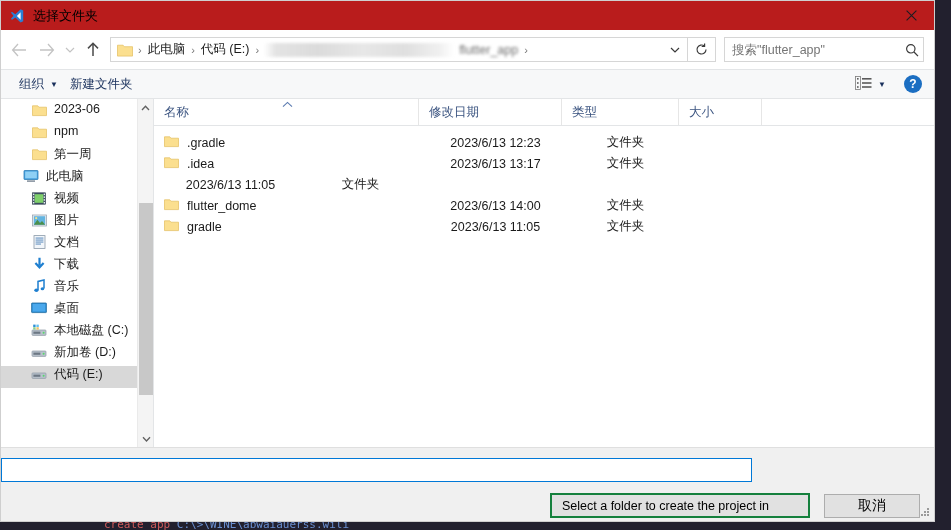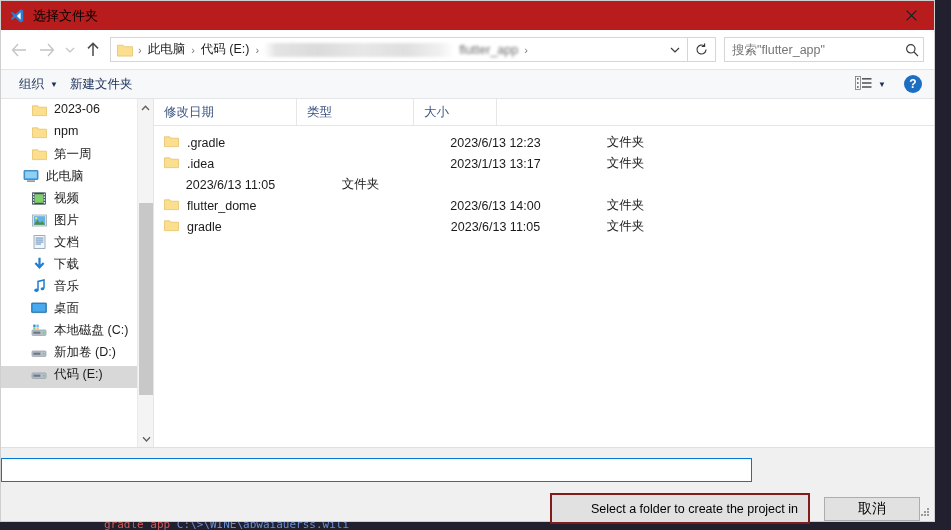--- a/index.html
+++ b/index.html
@@ -447,31 +447,31 @@
     color: #000;
   }
   #buttons-row {
     position: absolute;
     right: 14px;
     top: 45px;
     display: flex;
     align-items: center;
   }
   #btn-select {
-    height: 31px;
+    height: 25px;
     min-width: 260px;
     padding: 0 10px;
     background: #e1e1e1;
-    border: 2px solid #7f1d1d;
+    border: 2px solid #15803d;
     color: #000;
     font-family: "Liberation Sans", sans-serif;
     font-size: 12.5px;
     display: flex;
     align-items: center;
-    justify-content: flex-end;
+    justify-content: flex-start;
     box-sizing: border-box;
     white-space: nowrap;
   }
   #btn-cancel {
     height: 24px;
     width: 96px;
     margin-left: 14px;
     background: #e1e1e1;
     border: 1px solid #adadad;
     color: #000;
@@ -493,21 +493,21 @@
     position: absolute;
     width: 2px; height: 2px;
     background: #9a9a9a;
   }
 </style>
 </head>
 <body>
 
 <div id="bg-vscode"></div>
 <div id="bg-terminal-line">
-  <span class="t-red">gradle app</span>
+  <span class="t-red">create app</span>
   <span class="t-blue">C:\&gt;\WINE\abwaiauerss.wili</span>
 </div>
 
 <div id="dialog">
 
   <div id="titlebar">
     <span id="title-icon">
       <svg width="16" height="16" viewBox="0 0 16 16">
         <path d="M11.6 1.2 6.3 6.2 3.2 3.9 1.8 4.6l2.6 3.2-2.6 3.2 1.4.7 3.1-2.3 5.3 5 2.6-1.2V2.4z" fill="#2a7fd4"></path>
         <path d="M11.6 4.3v7.4L7.9 8z" fill="#ffffff"></path>
@@ -776,20 +776,28 @@
         <div class="sb-arrow" style="position:absolute;bottom:0;left:0;width:16px;">
           <svg width="9" height="6" viewBox="0 0 9 6">
               <path d="M1 1.2 L4.5 5 L8 1.2" stroke="currentColor" stroke-width="1.3" fill="none"></path>
             </svg>
         </div>
       </div>
     </div>
 
     <div id="listpane">
       <div id="colheader">
+        <div class="col col-name">
+          <span>名称</span>
+          <span id="sort-caret">
+            <svg width="11" height="7" viewBox="0 0 11 7">
+                <path d="M1 5.6 L5.5 1.4 L10 5.6" stroke="#5a7ab0" stroke-width="1.1" fill="none"></path>
+              </svg>
+          </span>
+        </div>
         <div class="col col-date">
           <span>修改日期</span>
         </div>
         <div class="col col-type">
           <span>类型</span>
         </div>
         <div class="col col-size">
           <span>大小</span>
         </div>
         <div class="col col-pad"></div>
@@ -813,21 +821,21 @@
 
         <div class="row">
           <div class="cell-name">
             <span class="fico">
               <svg width="15" height="13" viewBox="0 0 15 13">
                   <path d="M0.5 1.8h5.3l1.1 1.4h7.6v8.4H0.5z" fill="#fbdf8f" stroke="#e3bd5c" stroke-width="0.7"></path>
                 </svg>
             </span>
             <span>.idea</span>
           </div>
-          <div class="cell-date">2023/1/13 13:17</div>
+          <div class="cell-date">2023/6/13 13:17</div>
           <div class="cell-type">文件夹</div>
           <div class="cell-size"></div>
         </div>
 
         <div class="row">
           <div class="cell-date">2023/6/13 11:05</div>
           <div class="cell-type">文件夹</div>
           <div class="cell-size"></div>
         </div>
 

